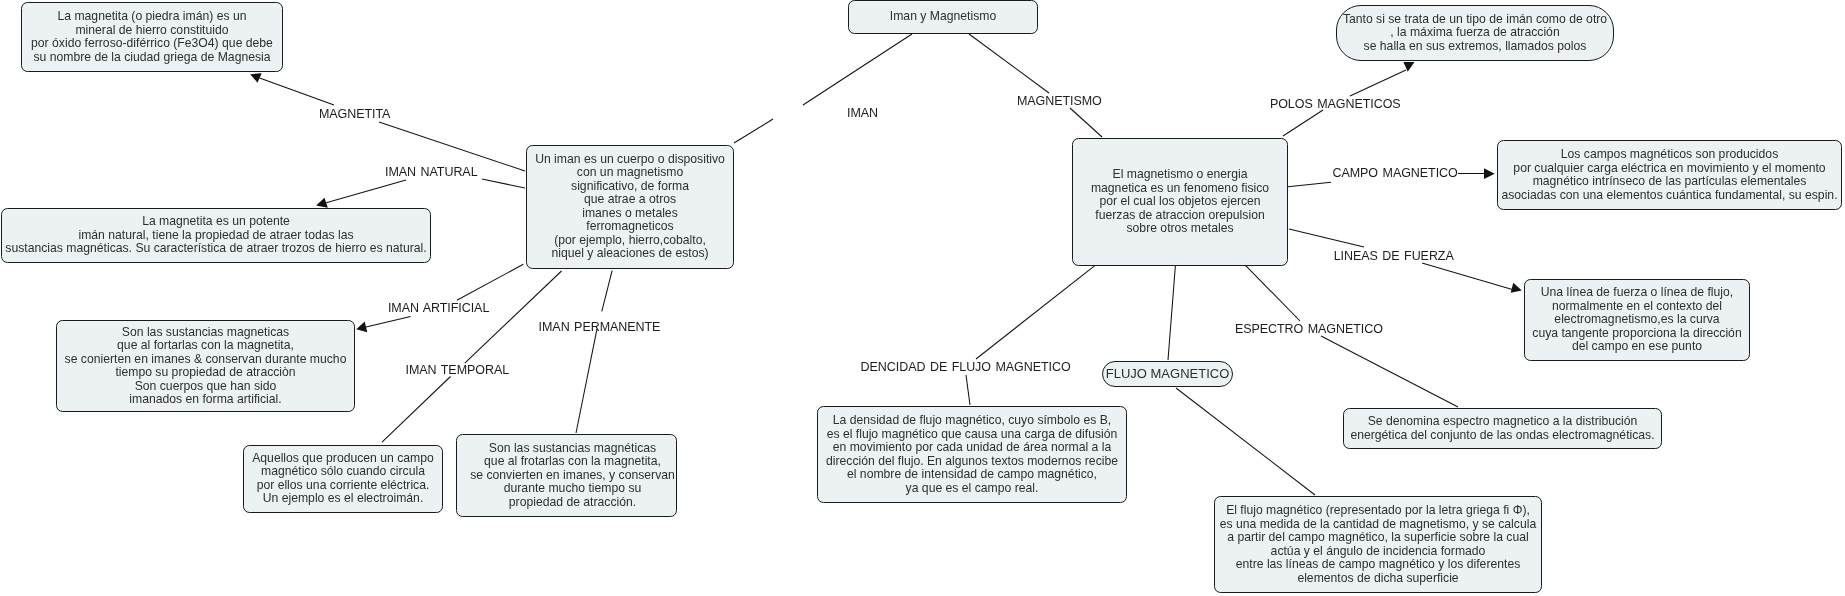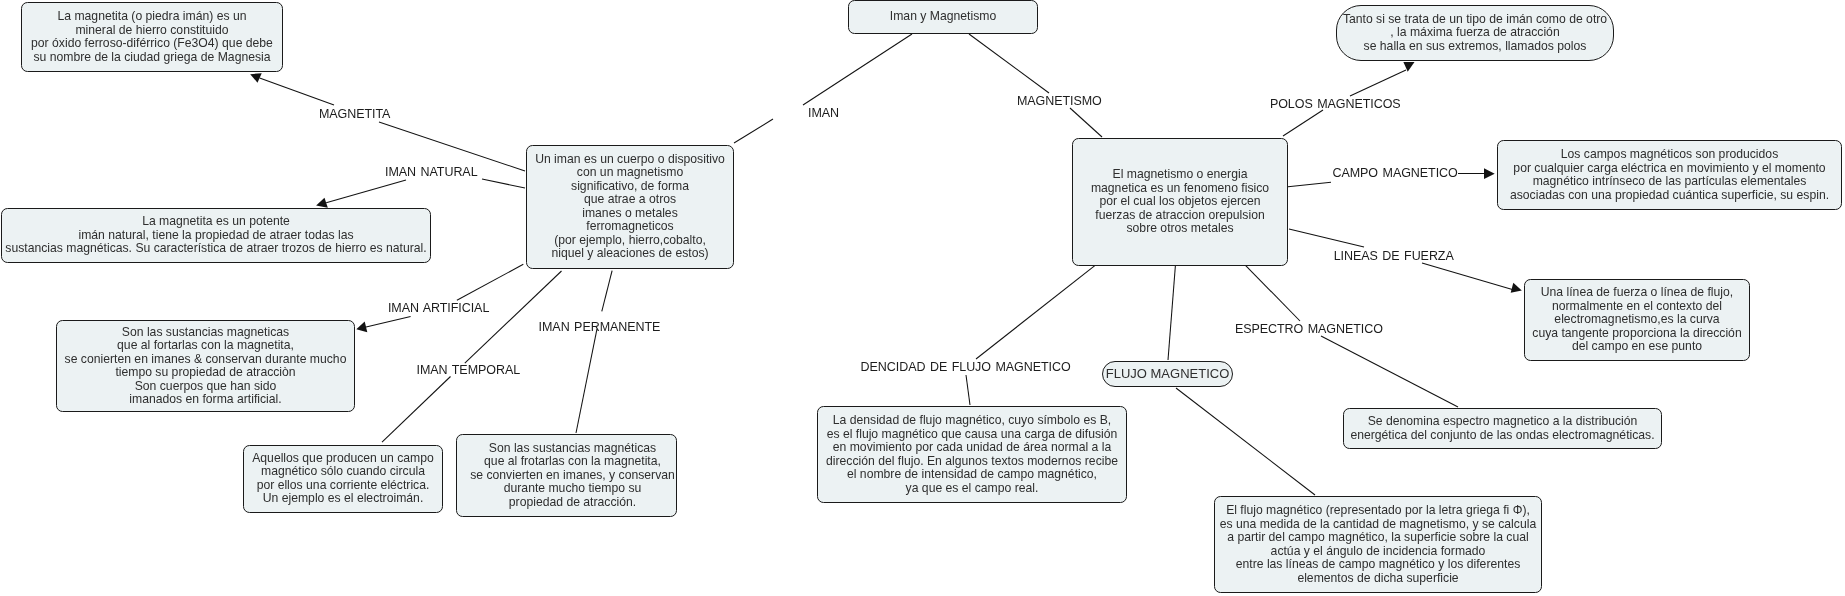--- a/index.html
+++ b/index.html
@@ -25,23 +25,23 @@
   .node[data-name="node-polos-def"]{left:1336px;top:5px;width:278px;height:56px;border-radius:25px;}
   .node[data-name="node-campo-def"]{left:1497px;top:140px;width:345px;height:70px;}
   .node[data-name="node-lineas-def"]{left:1524px;top:279px;width:226px;height:82px;}
   .node[data-name="node-densidad-def"]{left:817px;top:406px;width:310px;height:97px;align-items:center;}
   .node[data-name="node-flujo-magnetico"]{left:1102px;top:361px;width:131px;height:26px;}
   .node[data-name="node-espectro-def"]{left:1343px;top:408px;width:319px;height:41px;}
   .node[data-name="node-flujo-def"]{left:1214px;top:496px;width:328px;height:97px;}
   .lbl[data-name="label-magnetita"]{left:318.9px;top:107.7px;}
   .lbl[data-name="label-iman-natural"]{left:385.0px;top:165.9px;}
   .lbl[data-name="label-iman-artificial"]{left:387.9px;top:301.9px;}
-  .lbl[data-name="label-iman-temporal"]{left:405.5px;top:363.9px;margin-left:11px;}
+  .lbl[data-name="label-iman-temporal"]{left:405.5px;top:363.9px;}
   .lbl[data-name="label-iman-permanente"]{left:538.6px;top:321px;}
-  .lbl[data-name="label-iman"]{left:768px;top:106.9px;padding-left:40px;}
+  .lbl[data-name="label-iman"]{left:807px;top:106.9px;padding-left:40px;}
   .lbl[data-name="label-magnetismo"]{left:1016.9px;top:94.9px;}
   .lbl[data-name="label-polos-magneticos"]{left:1269.9px;top:97.7px;}
   .lbl[data-name="label-campo-magnetico"]{left:1332.5px;top:167.0px;}
   .lbl[data-name="label-lineas-de-fuerza"]{left:1333.7px;top:249.9px;}
   .lbl[data-name="label-espectro-magnetico"]{left:1234.9px;top:323.1px;}
   .lbl[data-name="label-dencidad"]{left:860.6px;top:360.9px;}
 </style>
 </head>
 <body>
 
@@ -134,21 +134,21 @@
   </div>
   <div class="node" data-name="node-polos-def">
     <div class="ln" data-name="node-text-line">Tanto si se trata de un tipo de imán como de otro</div>
     <div class="ln" data-name="node-text-line">, la máxima fuerza de atracción</div>
     <div class="ln" data-name="node-text-line">se halla en sus extremos, llamados polos</div>
   </div>
   <div class="node" data-name="node-campo-def">
     <div class="ln" data-name="node-text-line">Los campos magnéticos son producidos</div>
     <div class="ln" data-name="node-text-line">por cualquier carga eléctrica en movimiento y el momento</div>
     <div class="ln" data-name="node-text-line">magnético intrínseco de las partículas elementales</div>
-    <div class="ln" data-name="node-text-line">asociadas con una propiedad cuántica superficie, su espin.</div>
+    <div class="ln" data-name="node-text-line">asociadas con una elementos cuántica fundamental, su espin.</div>
   </div>
   <div class="node" data-name="node-lineas-def">
     <div class="ln" data-name="node-text-line">Una línea de fuerza o línea de flujo,</div>
     <div class="ln" data-name="node-text-line">normalmente en el contexto del</div>
     <div class="ln" data-name="node-text-line">electromagnetismo,es la curva</div>
     <div class="ln" data-name="node-text-line">cuya tangente proporciona la dirección</div>
     <div class="ln" data-name="node-text-line">del campo en ese punto</div>
   </div>
   <div class="node" data-name="node-densidad-def">
     <div class="ln" data-name="node-text-line">La densidad de flujo magnético, cuyo símbolo es B,</div>

